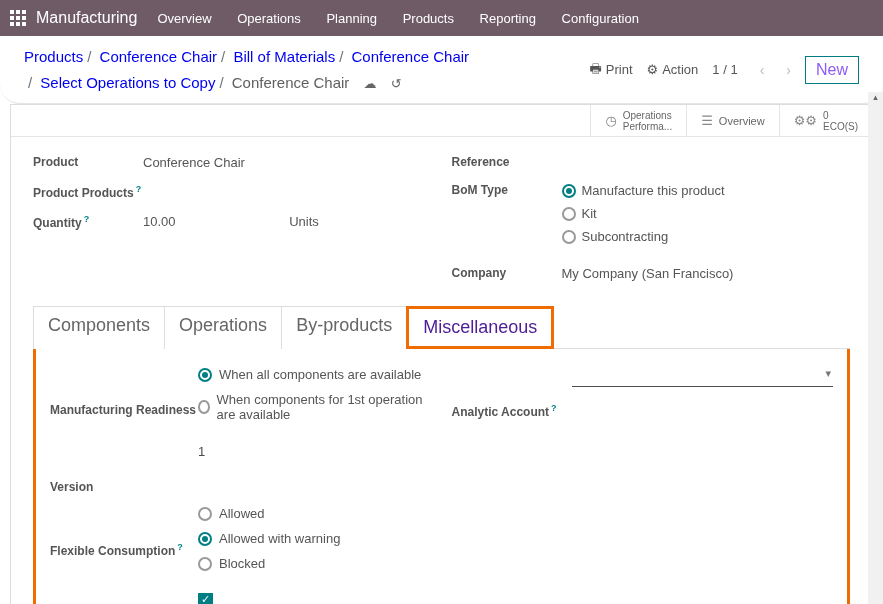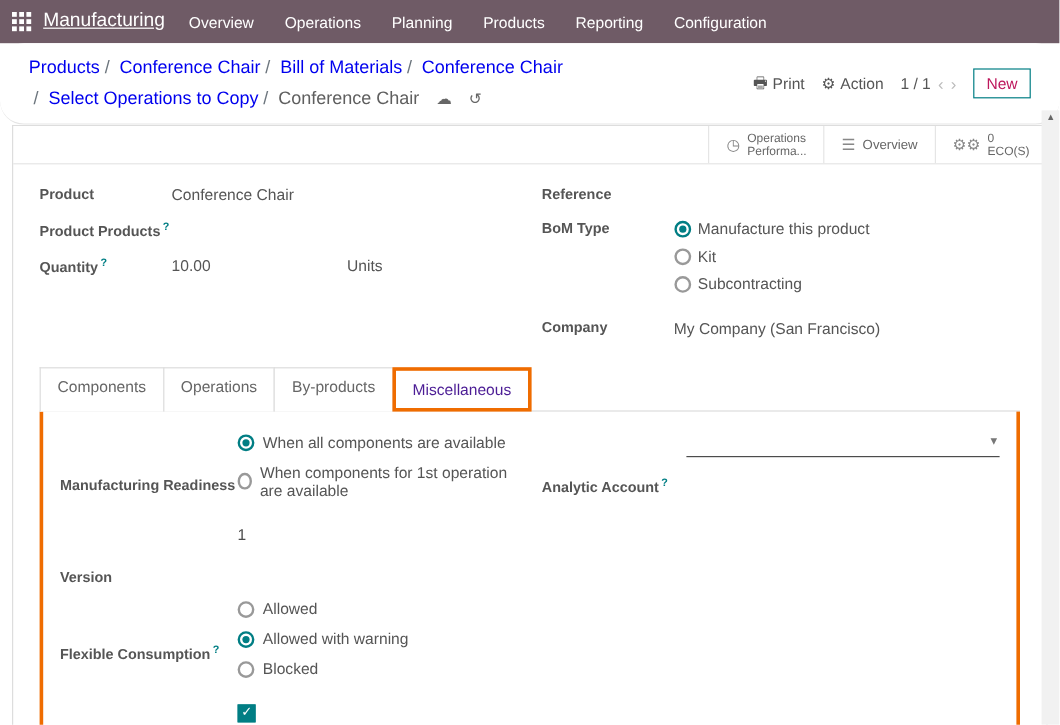--- a/index.html
+++ b/index.html
@@ -3,34 +3,34 @@
 <meta charset="utf-8">
 <style>
   * { box-sizing: border-box; margin: 0; padding: 0; font-family: -apple-system, BlinkMacSystemFont, "Segoe UI", Arial, sans-serif; }
   body { width: 883px; height: 604px; background: #fff; color: #4c4c4c; font-size: 13px; overflow: hidden; position: relative; }
   a { text-decoration: none; }
 
   
   .navbar { height: 36px; background: #6f5b66; color: #fff; display: flex; align-items: center; padding: 0 10px; }
   .navbar .apps-icon { width: 16px; height: 16px; display: inline-grid; grid-template-columns: repeat(3,4px); grid-template-rows: repeat(3,4px); gap: 2px; margin-right: 10px; }
   .navbar .apps-icon span { background: #fff; }
-  .navbar .brand { font-size: 16px; font-weight: 500; margin-right: 20px; text-decoration: underline; }
+  .navbar .brand { font-size: 16px; font-weight: 500; margin-right: 20px; }
   .navbar .menu a { color: #fff; margin-right: 22px; font-size: 13px; }
 
   
   .controlbar { display: flex; justify-content: space-between; align-items: center; padding: 8px 24px; border-bottom: 1px solid #e5e5e5; background: #fff; border-radius: 20px; }
   .breadcrumbs { font-size: 15px; color: #017e84; line-height: 1.7; max-width: 560px; }
   .breadcrumbs .sep { color: #6c757d; margin: 0 4px; }
   .breadcrumbs .current { color: #5f5f5f; }
   .breadcrumbs .status-icon { color: #666; margin-left: 10px; font-size: 13px; }
   .cp-right { display: flex; align-items: center; gap: 14px; color: #555; }
   .cp-right .print, .cp-right .action { display: inline-flex; align-items: center; gap: 4px; cursor: pointer; }
-  .cp-right .pager { display: inline-flex; align-items: center; gap: 6px; }
+  .cp-right .pager { display: inline-flex; align-items: center; gap: 22px; }
   .cp-right .pager .arrow { color: #bbb; font-size: 14px; cursor: pointer; }
-  .btn-new { border: 1px solid #017e84; color: #be185d; background: #fff; padding: 4px 10px; cursor: pointer; font-size: 13px; }
+  .btn-new { border: 1px solid #017e84; color: #8b5cf6; background: #fff; padding: 4px 10px; cursor: pointer; font-size: 16px; }
 
   
   .sheet-wrap { padding: 0 10px 10px 10px; height: calc(604px - 36px - 56px); overflow: hidden; }
   .sheet { border: 1px solid #ddd; background: #fff; position: relative; height: 100%; }
 
   .stat-row { display: flex; justify-content: flex-end; border-bottom: 1px solid #e5e5e5; height: 32px; }
   .stat-btn { display: flex; align-items: center; gap: 6px; padding: 0 14px; border-left: 1px solid #e5e5e5; font-size: 11px; color: #666; cursor: pointer; }
   .stat-btn .stat-labels { display: flex; flex-direction: column; line-height: 1.1; font-size: 10px; }
   .stat-btn .icon { color: #888; font-size: 13px; }
 
@@ -41,21 +41,21 @@
   .flabel.qmark::after { content: "?"; color: #017e84; font-size: 9px; vertical-align: super; margin-left: 2px; }
   .fvalue { flex: 1; color: #555; font-size: 13px; }
   .radio-group label { display: flex; align-items: center; gap: 6px; margin-bottom: 8px; cursor: pointer; }
   .radio { appearance: none; width: 14px; height: 14px; border: 2px solid #999; border-radius: 50%; position: relative; }
   .radio:checked { border-color: #017e84; }
   .radio:checked::after { content: ""; position: absolute; inset: 2px; background: #017e84; border-radius: 50%; }
   .units { display: inline-block; margin-left: 110px; }
 
   
   .tabbar { display: flex; border-bottom: 1px solid #ddd; margin: 4px 22px 0 22px; }
-  .tab { padding: 8px 14px; border: 1px solid #ddd; border-bottom: none; margin-right: -1px; font-size: 13px; color: #666; background: #fff; cursor: pointer; position: relative; top: 1px; }
+  .tab { padding: 8px 14px; border: 1px solid #ddd; border-bottom: none; margin-right: -1px; font-size: 18px; color: #666; background: #fff; cursor: pointer; position: relative; top: 1px; }
   .tab.active { border: 3px solid #ef6c00; color: #4c1d95; font-weight: 500; z-index: 2; }
 
   .tabpane { border: 3px solid #ef6c00; border-top: none; margin: 0 22px 14px 22px; padding: 18px 14px 24px 14px; display: flex; gap: 20px; }
   .tabpane .col { flex: 1; }
   .tlabel { width: 148px; color: #555; font-weight: 600; font-size: 12px; margin-top: 36px; }
   .tlabel.qmark::after { content: "?"; color: #017e84; font-size: 9px; vertical-align: super; margin-left: 2px; }
   .trow { display: flex; margin-bottom: 12px; align-items: flex-start; }
   .trow .opts { flex: 1; }
   .trow .opts label { display: flex; align-items: center; gap: 7px; margin-bottom: 10px; font-size: 13px; color: #555; }
   .chk { appearance: none; width: 15px; height: 15px; border: 1px solid #017e84; background: #017e84; position: relative; }

